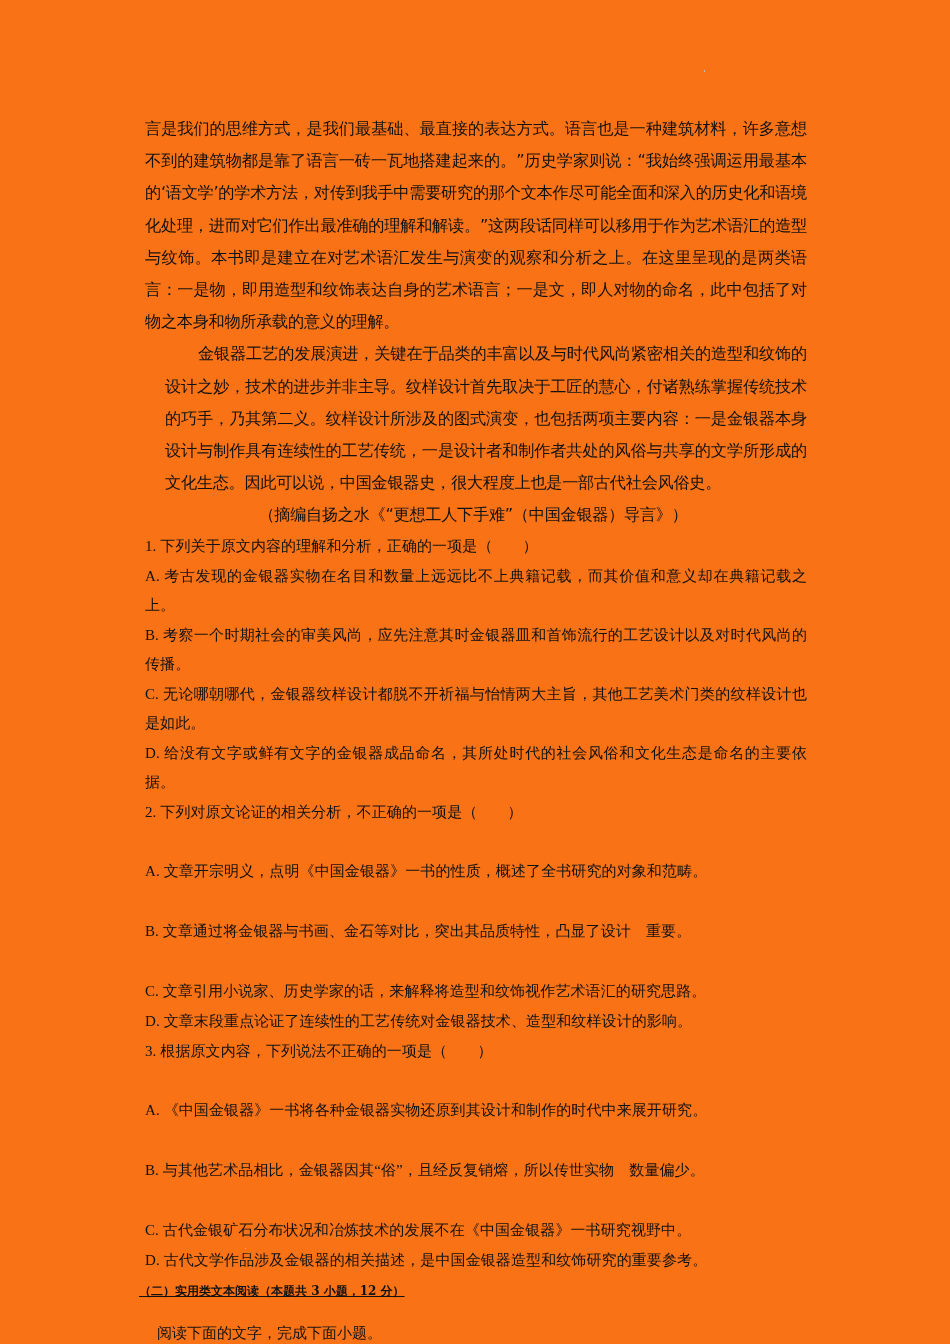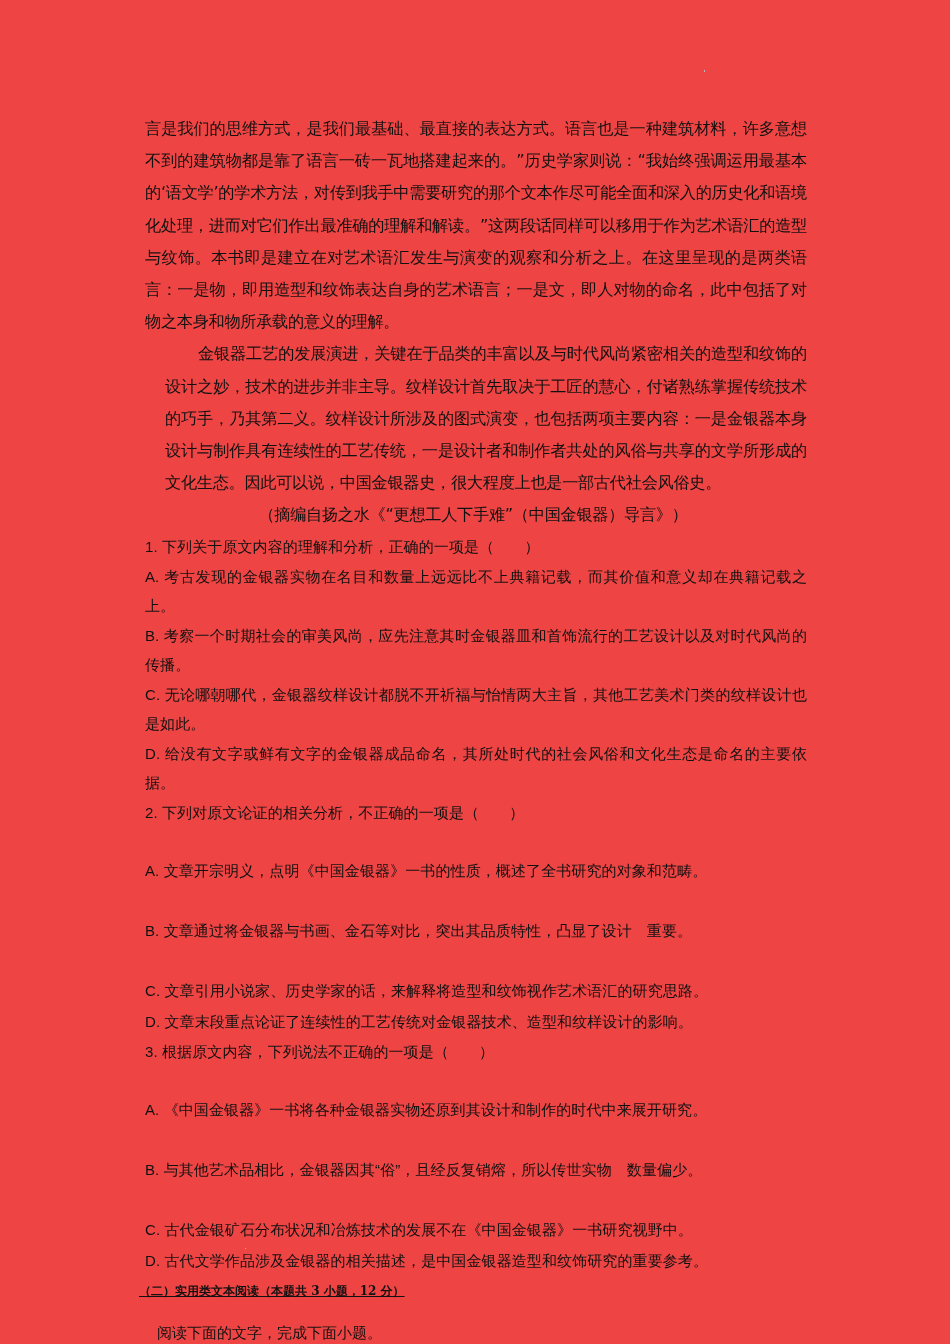--- a/index.html
+++ b/index.html
@@ -11,21 +11,21 @@
       width: 950px;
       height: 1344px;
       position: relative;
       overflow: hidden;
       color: #111111;
     }
     .page {
       position: absolute;
       left: 0; top: 0;
       width: 950px; height: 1344px;
-      background: #ef4444;
+      background: #f97316;
     }
     .speck {
       position: absolute;
       width: 1px; height: 2px;
       background: #bbbbbb;
     }
     .content {
       position: absolute;
       left: 145px;
       top: 113px;
@@ -44,21 +44,21 @@
     .source {
       font-family: "DejaVu Sans", "Liberation Sans", sans-serif;
       font-size: 16.2px;
       line-height: 32px;
       text-align: center;
       margin: 0;
       padding-right: 6px;
       letter-spacing: -0.3px;
     }
     .q {
-      font-family: Liberation Sans, sans-serif;
+      font-family: Liberation Serif, serif;
       font-size: 15px;
       line-height: 29.5px;
       margin: 0;
       text-align: justify;
       text-align-last: left;
       letter-spacing: 0.1px;
     }
     .q.optsp { line-height: 32px; margin-top: 28px; }
     .section-heading {
       font-family: "DejaVu Serif", "Liberation Serif", serif;

